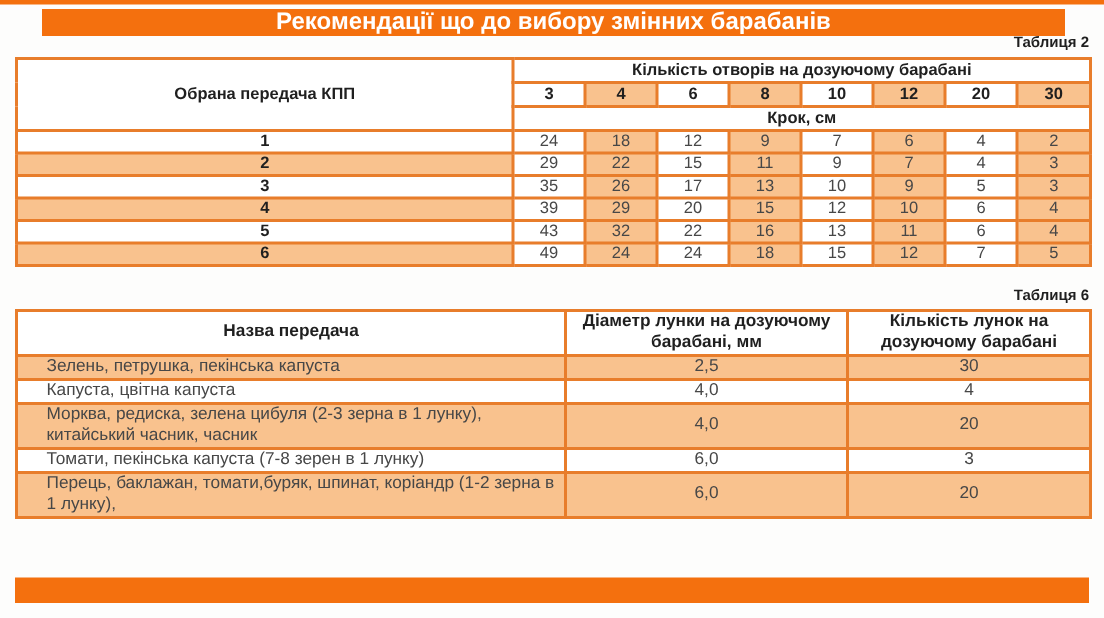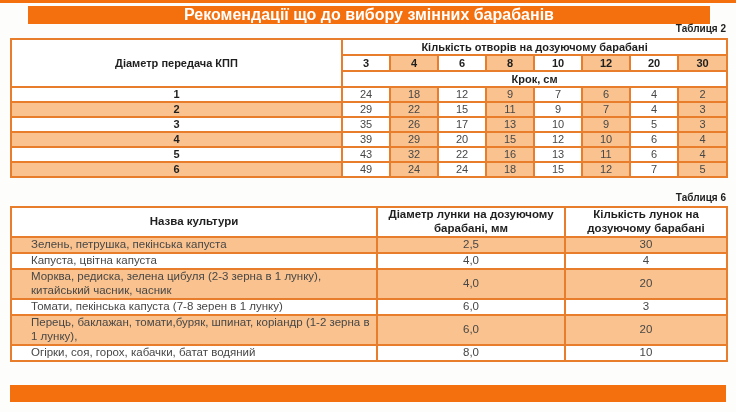--- a/index.html
+++ b/index.html
@@ -60,21 +60,21 @@
           <col style="width:48px">
           <col style="width:48px">
           <col style="width:48px">
         <col style="width:48px">
           <col style="width:48px">
           <col style="width:48px">
           <col style="width:49px">
       </colgroup>
       <thead>
         <tr class="hdr">
-          <td rowspan="3">Діаметр передача КПП</td>
+          <td rowspan="3">Обрана передача КПП</td>
           <td colspan="8">Кількість отворів на дозуючому барабані</td>
         </tr>
         <tr class="hdr nums">
           <td>3</td>
           <td>4</td>
           <td>6</td>
           <td>8</td>
           <td>10</td>
           <td>12</td>
           <td>20</td>
@@ -159,21 +159,21 @@
 
   <div class="t3-wrap">
     <table class="t3">
       <colgroup>
         <col style="width:366px">
           <col style="width:188px">
           <col style="width:162px">
       </colgroup>
       <thead>
         <tr class="hdr">
-          <td>Назва культури</td>
+          <td>Назва передача</td>
           <td>Діаметр лунки на дозуючому барабані, мм</td>
           <td>Кількість лунок на дозуючому барабані</td>
         </tr>
       </thead>
       <tbody>
         <tr>
           <td class="culture">Зелень, петрушка, пекінська капуста</td>
           <td>2,5</td>
           <td>30</td>
         </tr>
@@ -190,23 +190,18 @@
         <tr>
           <td class="culture">Томати, пекінська капуста (7-8 зерен в 1 лунку)</td>
           <td>6,0</td>
           <td>3</td>
         </tr>
         <tr class="tall">
           <td class="culture">Перець, баклажан, томати,буряк, шпинат, коріандр (1-2 зерна в 1 лунку),</td>
           <td>6,0</td>
           <td>20</td>
         </tr>
-        <tr>
-          <td class="culture">Огірки, соя, горох, кабачки, батат водяний</td>
-          <td>8,0</td>
-          <td>10</td>
-        </tr>
       </tbody>
     </table>
   </div>
 
   <div class="bottom-bar"></div>
 </div>
 
 </body></html>

